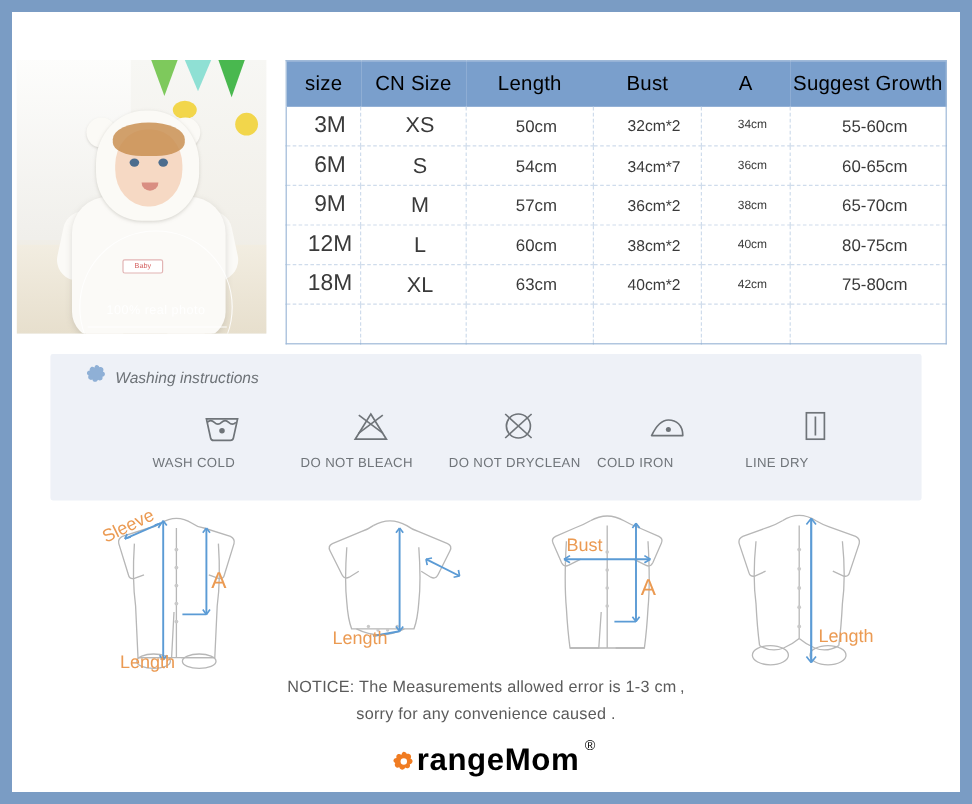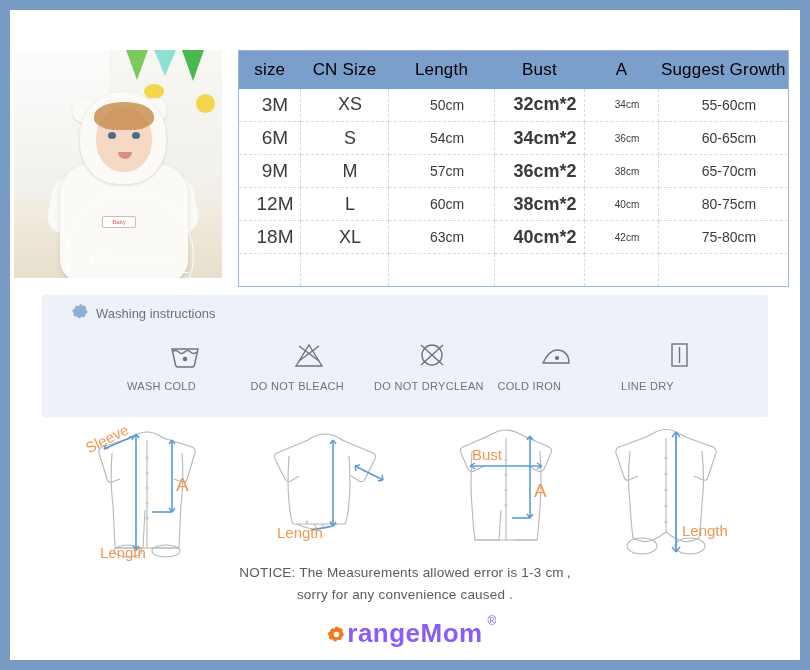--- a/index.html
+++ b/index.html
@@ -180,36 +180,36 @@
     color: #3a3a3a;
     border-right: 1px dashed #cfdcec;
     border-bottom: 1px dashed #cfdcec;
     padding-left: 11px;
   }
   .size-table td:last-child { border-right: none; }
   .size-table tr:last-child td { border-bottom: none; }
   .c-size  { width: 62px;  font-size: 19px; }
   .c-cn    { width: 88px;  font-size: 18px; }
   .c-len   { width: 106px; font-size: 14px; }
-  .c-bust  { width: 90px;  font-size: 18px; font-weight: bold; }
+  .c-bust  { width: 90px;  font-size: 13px; }
   .c-a     { width: 74px;  font-size: 10px; }
   .c-grow  { width: 130px; font-size: 14px; }
 
   
   .wash-panel {
     position: absolute;
     left: 32px; top: 285px;
     width: 726px; height: 122px;
     background: #eef1f7;
     border-radius: 2px;
   }
   .wash-head {
     position: absolute;
     left: 30px; top: 8px;
-    display: flex; align-items: center; gap: 7px;
+    display: flex; align-items: center; gap: 7px; font-style: italic;
   }
   .wash-head-text {
     font-size: 13px;
     color: #6d7277;
   }
   .wash-icons {
     position: absolute;
     left: 85px; top: 40px;
     width: 610px;
     display: flex;
@@ -261,21 +261,21 @@
 
   .logo {
     position: absolute;
     left: 0; top: 608px;
     width: 790px;
     text-align: center;
   }
   .logo-text {
     display: inline-block;
     position: relative;
-    color: #8b5cf6;
+    color: #000000;
     font-size: 26px;
     font-weight: bold;
     letter-spacing: .5px;
   }
   .logo-reg {
     position: absolute;
     top: -4px; right: -14px;
     font-size: 12px;
     font-weight: normal;
   }
@@ -348,21 +348,21 @@
           <td class="c-cn">XS</td>
           <td class="c-len">50cm</td>
           <td class="c-bust">32cm*2</td>
           <td class="c-a">34cm</td>
           <td class="c-grow">55-60cm</td>
         </tr>
         <tr>
           <td class="c-size">6M</td>
           <td class="c-cn">S</td>
           <td class="c-len">54cm</td>
-          <td class="c-bust">34cm*2</td>
+          <td class="c-bust">34cm*7</td>
           <td class="c-a">36cm</td>
           <td class="c-grow">60-65cm</td>
         </tr>
         <tr>
           <td class="c-size">9M</td>
           <td class="c-cn">M</td>
           <td class="c-len">57cm</td>
           <td class="c-bust">36cm*2</td>
           <td class="c-a">38cm</td>
           <td class="c-grow">65-70cm</td>

